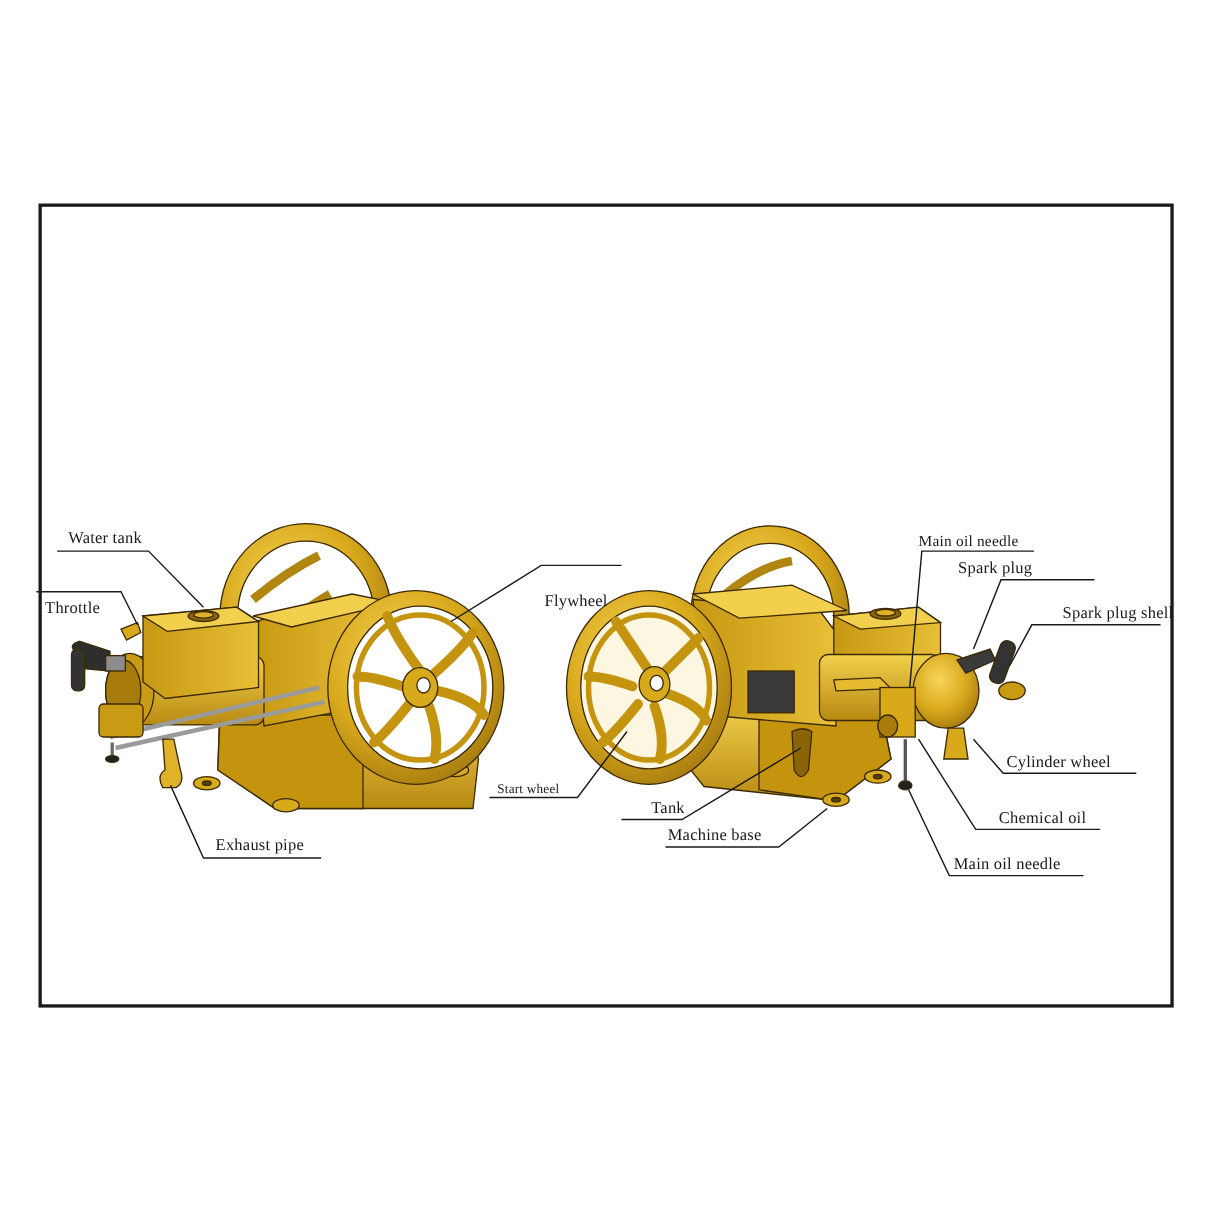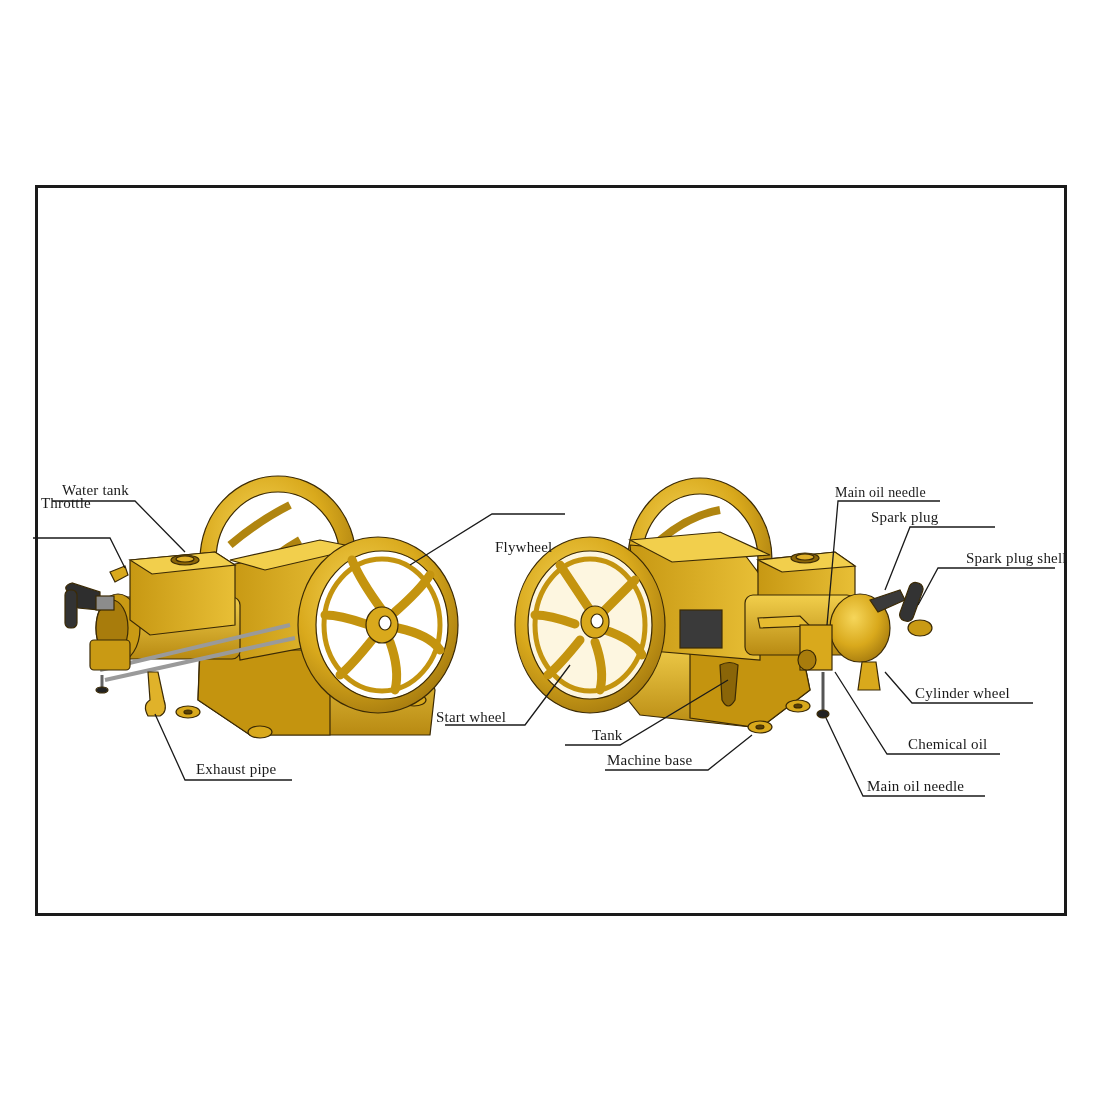--- a/index.html
+++ b/index.html
@@ -177,25 +177,25 @@
 
     <polyline points="445,725 525,725 570,665"></polyline>
     <polyline points="565,745 620,745 728,680"></polyline>
     <polyline points="605,770 708,770 752,735"></polyline>
     <polyline points="1000,754 887,754 835,672"></polyline>
     <polyline points="985,796 863,796 826,718"></polyline>
   </g>
 </svg>
 
 <span class="label" style="left:62px;top:481px;text-align:center;">Water tank</span>
-<span class="label" style="left:41px;top:494px;text-align:right;">Throttle</span>
+<span class="label" style="left:41px;top:544px;text-align:right;">Throttle</span>
 <span class="label" style="left:495px;top:494px;margin-top:44px;">Flywheel</span>
 <span class="label" style="left:196px;top:760px;">Exhaust pipe</span>
 
 <span class="label" style="left:835px;top:484px;font-size:14px;">Main oil needle</span>
 <span class="label" style="left:871px;top:508px;">Spark plug</span>
 <span class="label" style="left:938px;top:549px;margin-left:28px;">Spark plug shell</span>
 <span class="label" style="left:915px;top:684px;">Cylinder wheel</span>
-<span class="label" style="left:436px;top:708px;font-size:15px;">Start wheel</span>
+<span class="label" style="left:452px;top:708px;font-size:12px;">Start wheel</span>
 <span class="label" style="left:592px;top:726px;">Tank</span>
 <span class="label" style="left:607px;top:751px;">Machine base</span>
 <span class="label" style="left:892px;top:735px;margin-left:16px;">Chemical oil</span>
 <span class="label" style="left:867px;top:777px;">Main oil needle</span>
 
 </body></html>

